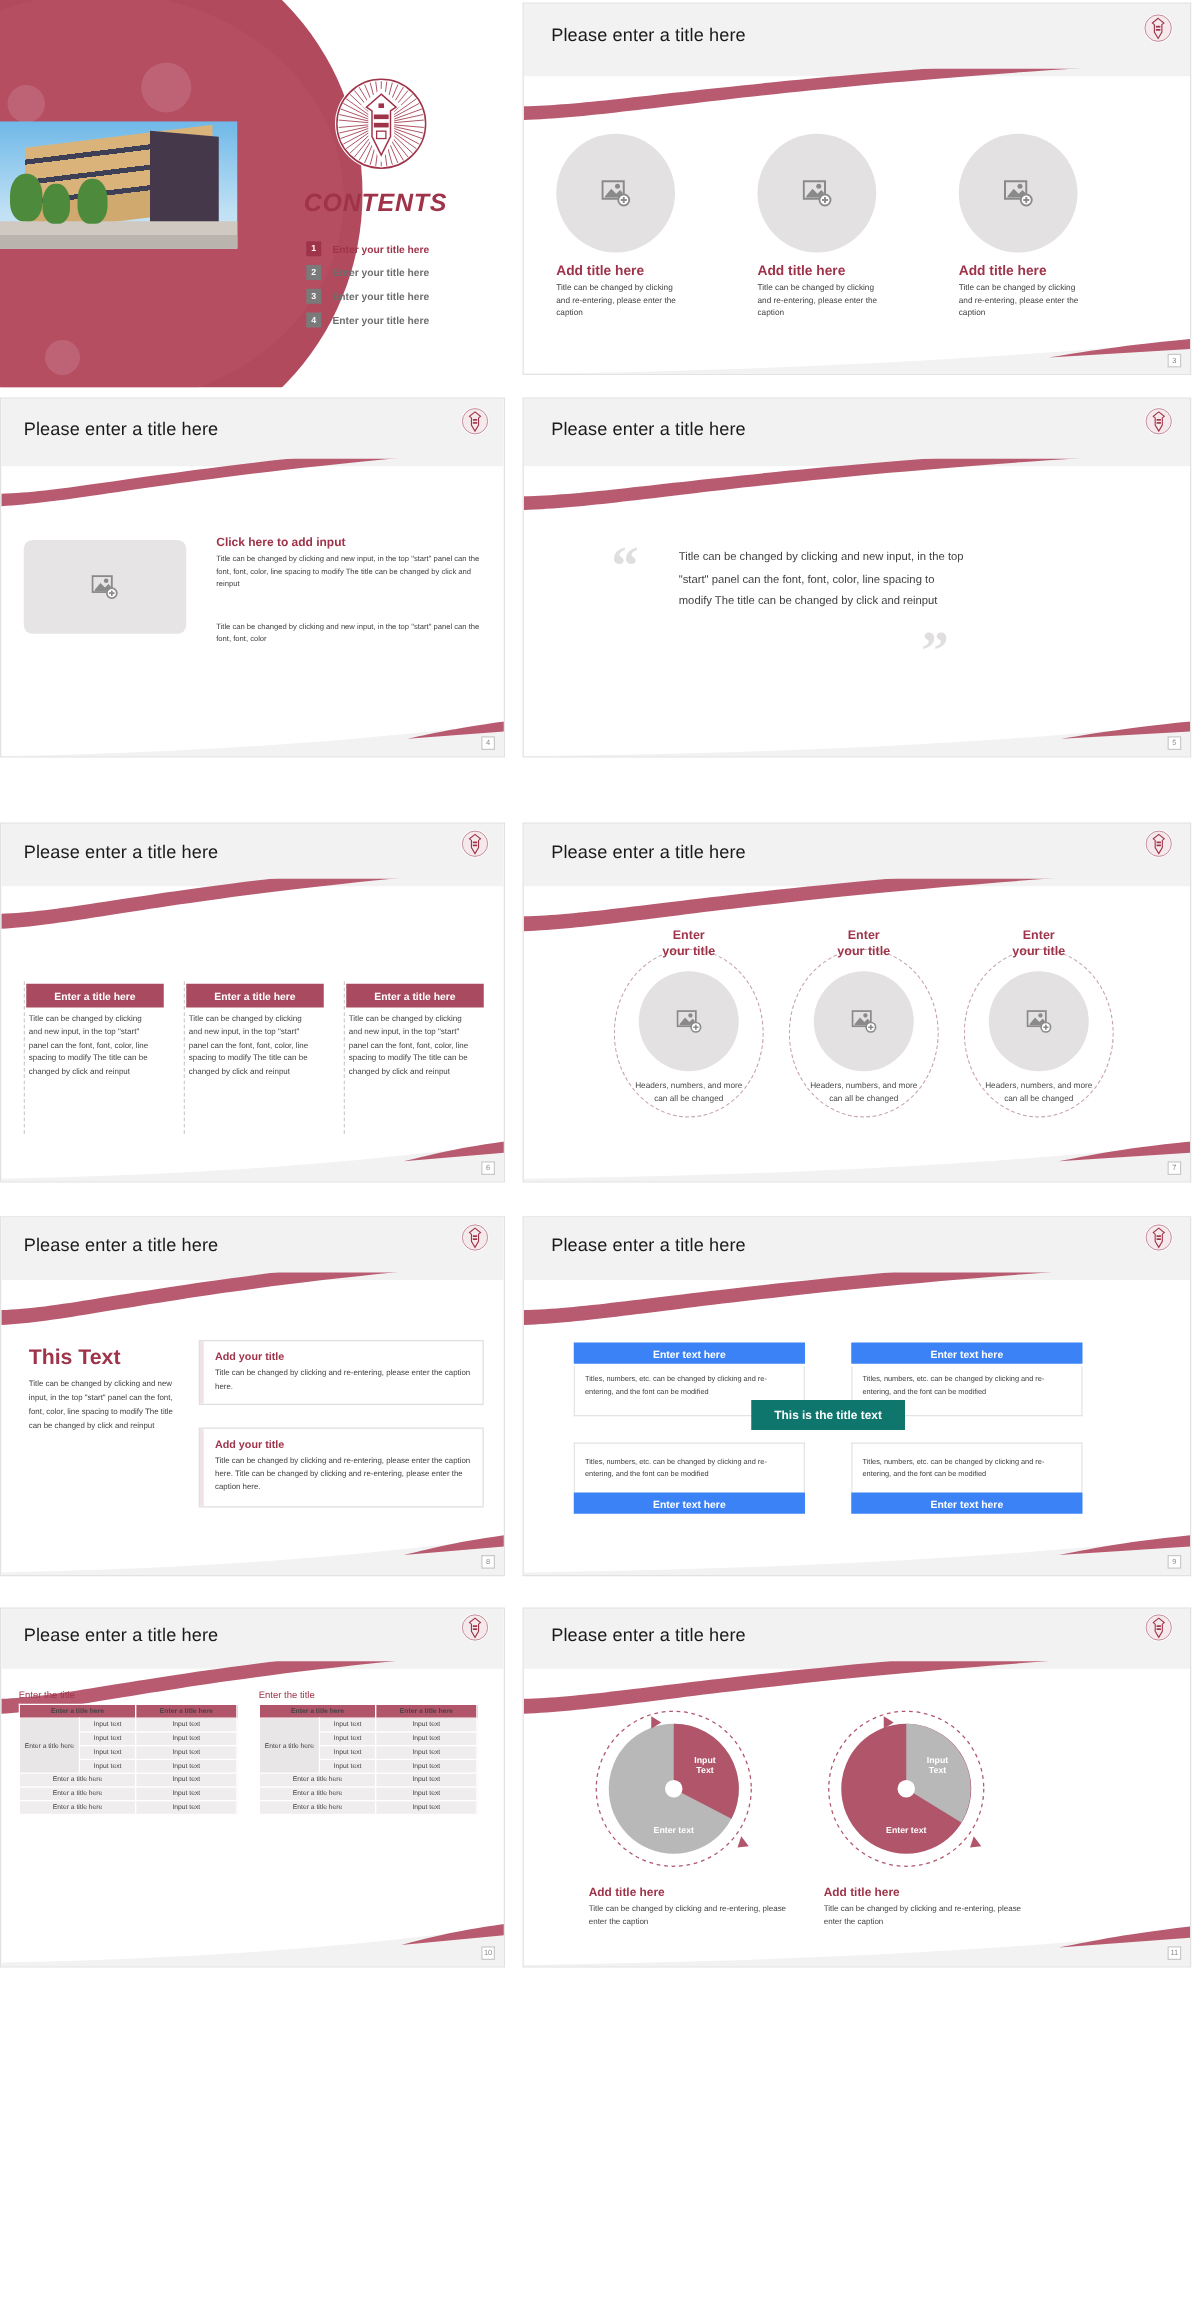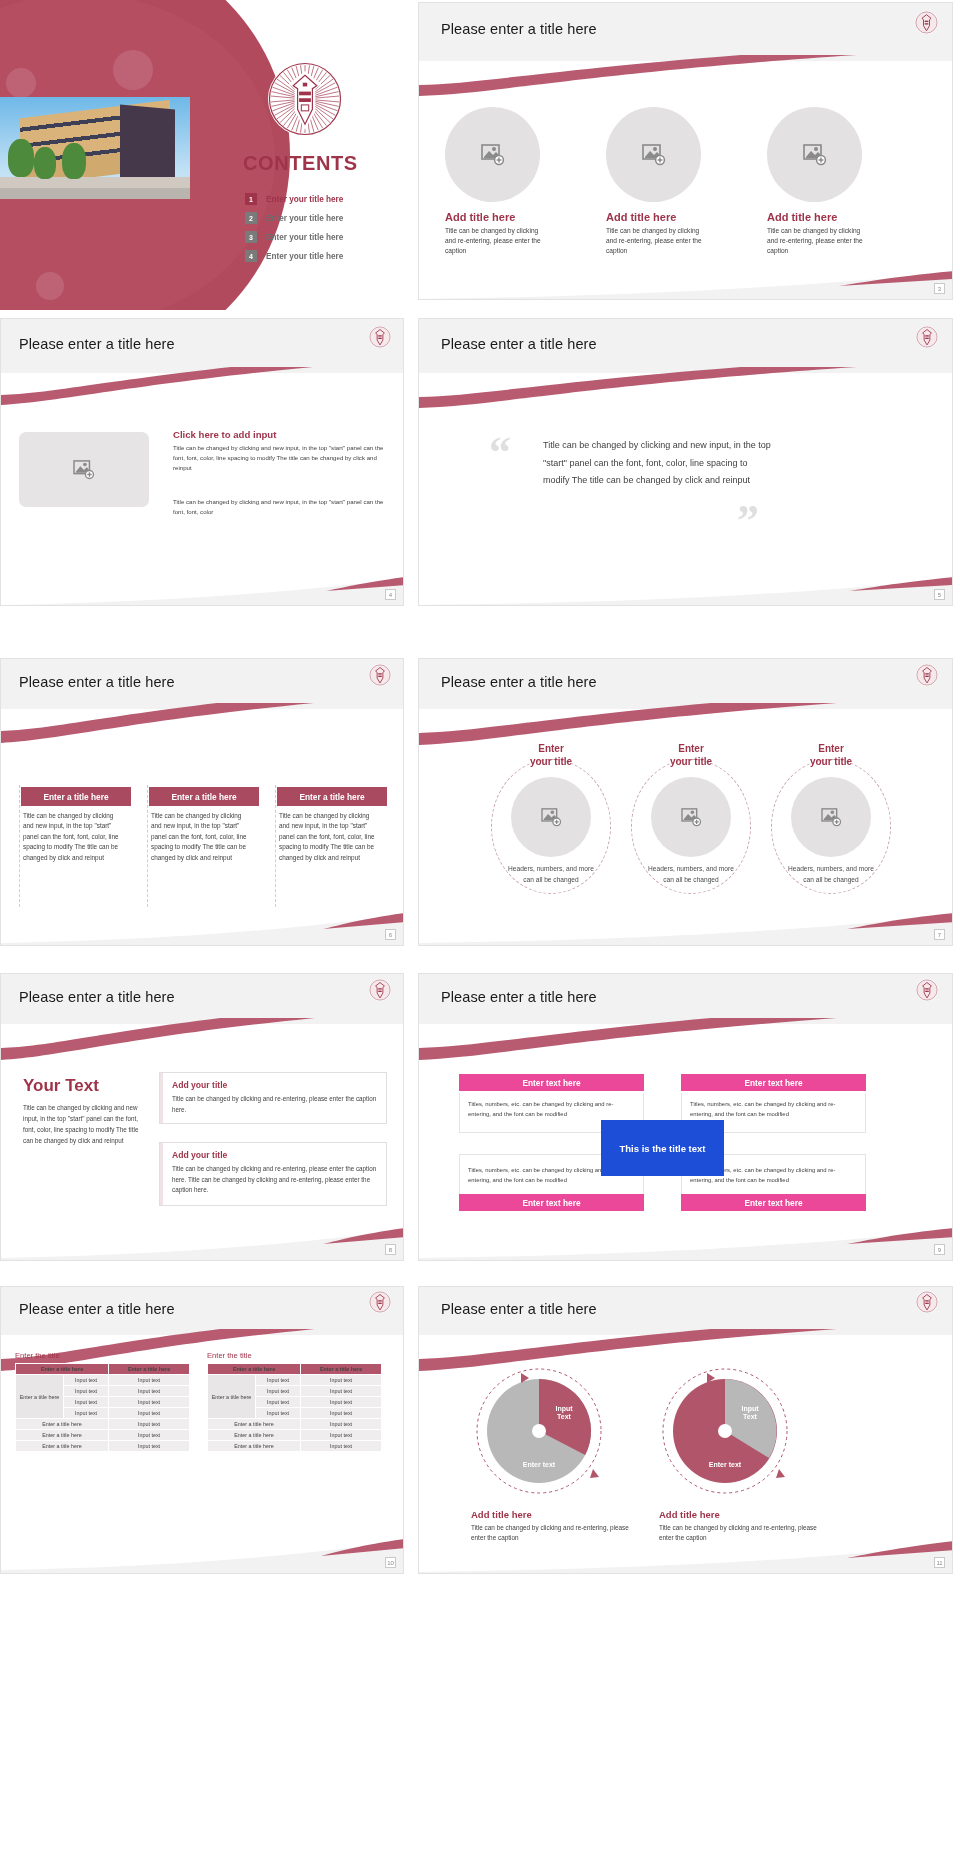--- a/index.html
+++ b/index.html
@@ -92,20 +92,21 @@
     background:#45384a; transform: skewY(5deg);
   }
   .photo-tree { position:absolute; border-radius:46% 46% 40% 40%; background:#4e8a3c; }
   .photo-ground { position:absolute; left:0; right:0; bottom:0; height:22px; background:#cfc9c2; }
   .photo-road { position:absolute; left:0; right:0; bottom:0; height:11px; background:#b9b4ae; }
   .cover-emblem { position:absolute; left:268px; top:62px; width:74px; height:74px; }
   .cover-contents {
     position:absolute; left:243px; top:152px;
     font-size:20px; font-weight:bold; letter-spacing:.6px;
     color:#9e3349;
+    font-style:italic;
   }
   .toc { position:absolute; left:245px; top:193px; width:150px; }
   .toc-row { display:flex; align-items:center; margin-bottom:7px; }
   .toc-num {
     width:12px; height:12px; flex:0 0 12px;
     color:#fff; font-size:7px; font-weight:bold;
     display:flex; align-items:center; justify-content:center;
     background:#7a7a7a; margin-right:9px;
   }
   .toc-row.active .toc-num { background:#9e3349; }
@@ -123,21 +124,21 @@
   }
   .ph-ico { display:block; }
 
   .cap-title {
     color:#9e3349; font-weight:bold;
   }
   .cap-body { color:#3f3f3f; line-height:1.55; }
 
   
   .pill {
-    background:#ec4899; color:#fff;
+    background:#3b82f6; color:#fff;
     font-size:8.3px; font-weight:bold;
     text-align:center;
     display:flex; align-items:center; justify-content:center;
   }
   .pill.dark { background:#a94a60; }
   .col-body { font-size:6.4px; color:#3f3f3f; line-height:1.62; }
 
   
   .dash-v { position:absolute; border-left:1px dashed #cfcfcf; }
 
@@ -528,21 +529,21 @@
             <rect x="42" y="42" width="16" height="6" fill="#9e3349"></rect>
             <rect x="42" y="53" width="16" height="6" fill="#9e3349"></rect>
           </svg>
       </div>
       <div class="swoosh" style="top:44px; width:404px; height:44px;">
         <svg width="404" height="44" viewBox="0 0 404 44" preserveAspectRatio="none">
           <path d="M0 42 C 70 38 150 12 404 -8 L404 -18 C 140 2 65 28 0 30 Z" fill="#b85b70"></path>
         </svg>
       </div>
 
-      <div style="position:absolute; left:22px; top:102px; font-size:17px; font-weight:bold; color:#9e3349;">Your Text</div>
+      <div style="position:absolute; left:22px; top:102px; font-size:17px; font-weight:bold; color:#9e3349;">This Text</div>
       <div class="cap-body" style="position:absolute; left:22px; top:128px; width:118px; font-size:6.3px; line-height:1.75;">Title can be changed by clicking and new input, in the top "start" panel can the font, font, color, line spacing to modify The title can be changed by click and reinput</div>
 
       <div style="position:absolute; left:158px; top:98px; width:228px; height:52px; border:1px solid #e2dede; background:#fff;">
         <div style="position:absolute; left:0; top:0; width:3px; height:100%; background:#f0e3e6;"></div>
         <div style="position:absolute; left:12px; top:7px; font-size:8.6px; font-weight:bold; color:#9e3349;">Add your title</div>
         <div style="position:absolute; left:12px; top:21px; width:206px; font-size:6.3px; color:#3f3f3f; line-height:1.7;">Title can be changed by clicking and re-entering, please enter the caption here.</div>
       </div>
 
       <div style="position:absolute; left:158px; top:168px; width:228px; height:64px; border:1px solid #e2dede; background:#fff;">
         <div style="position:absolute; left:0; top:0; width:3px; height:100%; background:#f0e3e6;"></div>
@@ -591,21 +592,21 @@
       <div style="position:absolute; left:40px; top:180px; width:185px; height:40px; border:1px solid #e4e4e4; border-bottom:none; background:#fff;">
         <div style="position:absolute; left:8px; top:10px; width:168px; font-size:5.9px; color:#3f3f3f; line-height:1.7;">Titles, numbers, etc. can be changed by clicking and re-entering, and the font can be modified</div>
       </div>
       <div class="pill" style="position:absolute; left:40px; top:220px; width:185px; height:17px;">Enter text here</div>
 
       <div style="position:absolute; left:262px; top:180px; width:185px; height:40px; border:1px solid #e4e4e4; border-bottom:none; background:#fff;">
         <div style="position:absolute; left:8px; top:10px; width:168px; font-size:5.9px; color:#3f3f3f; line-height:1.7;">Titles, numbers, etc. can be changed by clicking and re-entering, and the font can be modified</div>
       </div>
       <div class="pill" style="position:absolute; left:262px; top:220px; width:185px; height:17px;">Enter text here</div>
 
-      <div style="position:absolute; left:182px; top:146px; width:123px; height:56px; background:#1d4ed8; color:#fff; display:flex; align-items:center; justify-content:center; font-size:9.5px; font-weight:bold;">This is the title text</div>
+      <div style="position:absolute; left:182px; top:146px; width:123px; height:24px; background:#0f766e; color:#fff; display:flex; align-items:center; justify-content:center; font-size:9.5px; font-weight:bold;">This is the title text</div>
 
       <div class="swoosh" style="top:254px; width:535px; height:34px;">
         <svg width="535" height="34" viewBox="0 0 535 34" preserveAspectRatio="none">
           <path d="M535 2 C 450 10 300 26 0 30 L0 34 L535 34 Z" fill="#f2f2f2"></path>
           <path d="M535 0 C 475 6 450 12 428 16 L535 9 Z" fill="#b85b70"></path>
         </svg>
       </div>
       <div class="pagenum">9</div>
     </div>
   </div>

